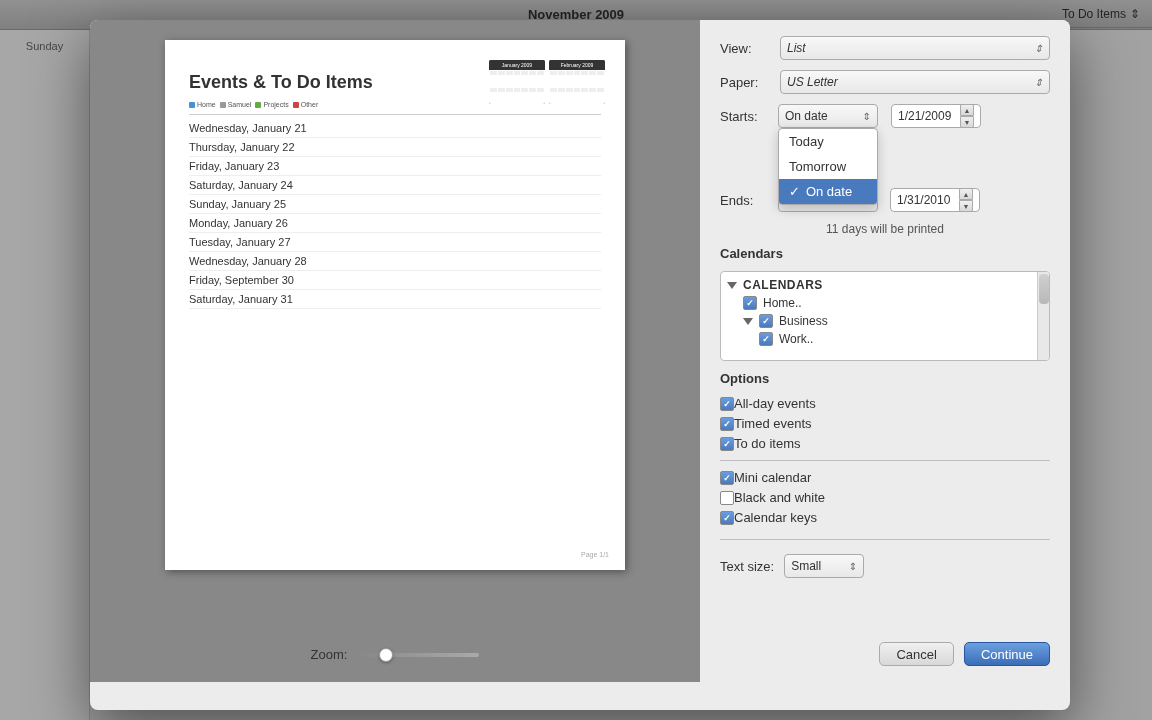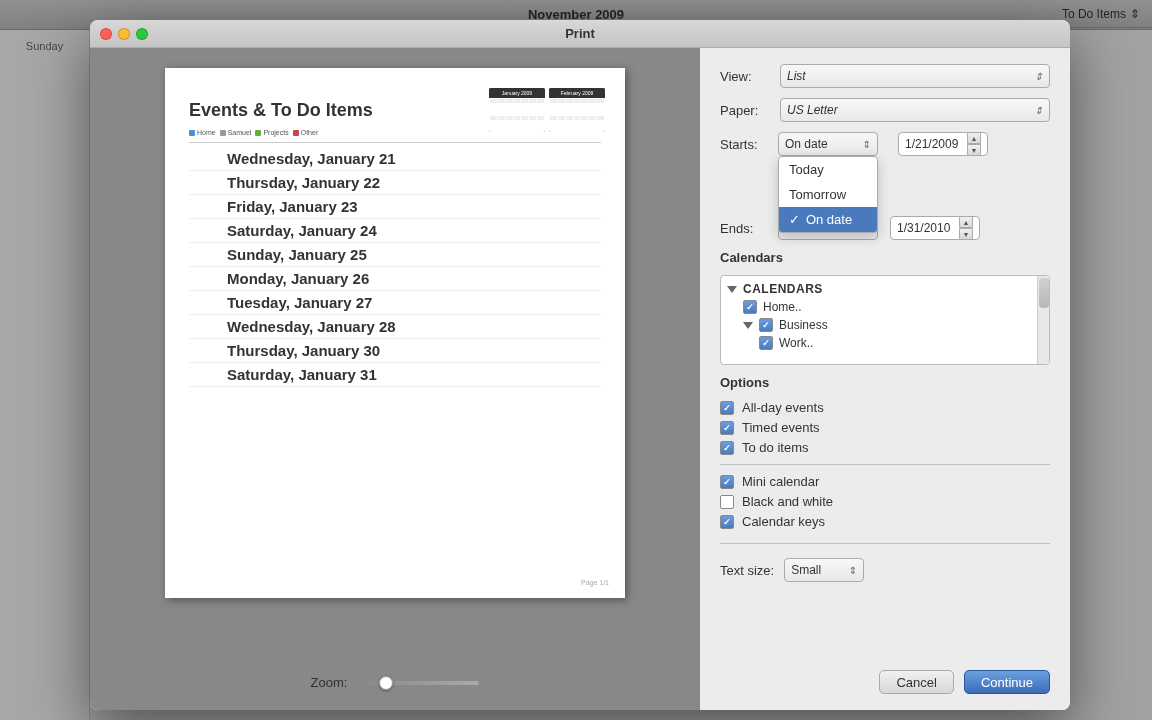--- a/index.html
+++ b/index.html
@@ -217,25 +217,24 @@
     }
 
     .preview-day-row {
       display: flex;
       align-items: flex-start;
       padding: 3px 0;
       border-bottom: 1px solid #eee;
     }
 
     .preview-day-label {
-      font-size: 15px;
-      color: #333;
-      font-weight: 700;
+      font-size: 11px;
+      color: #333;
+      font-weight: 400;
       min-width: 120px;
-      margin-left: 38px;
     }
 
     .preview-page-num {
       position: absolute;
       bottom: 12px;
       right: 16px;
       font-size: 7px;
       color: #aaa;
     }
 
@@ -498,21 +497,21 @@
     
     .options-section {
       display: flex;
       flex-direction: column;
       gap: 5px;
     }
 
     .option-row {
       display: flex;
       align-items: center;
-      gap: 8px;
+      gap: 0;
     }
 
     .option-label {
       font-size: 13px;
       color: #333;
     }
 
     
     .section-divider {
       border: none;
@@ -635,28 +634,20 @@
 
 <div class="top-right-bar">
   <span class="top-right-text">To Do Items</span>
   <span class="top-right-text">⇕</span>
 </div>
 
 <div class="dialog-backdrop"></div>
 
 <div class="print-dialog">
 
-  <div class="title-bar">
-    <div class="window-controls">
-      <div class="window-btn btn-close"></div>
-      <div class="window-btn btn-min"></div>
-      <div class="window-btn btn-max"></div>
-    </div>
-    <span class="title-bar-text">Print</span>
-  </div>
 
   <div class="dialog-body">
 
     <div class="preview-panel">
       <div class="preview-page">
 
         <div class="preview-title">Events &amp; To Do Items</div>
 
         <div class="preview-mini-cals">
           <div class="mini-cal">
@@ -738,21 +729,21 @@
         <div class="preview-day-row">
           <span class="preview-day-label">Monday, January 26</span>
         </div>
         <div class="preview-day-row">
           <span class="preview-day-label">Tuesday, January 27</span>
         </div>
         <div class="preview-day-row">
           <span class="preview-day-label">Wednesday, January 28</span>
         </div>
         <div class="preview-day-row">
-          <span class="preview-day-label">Thursday, January 30</span>
+          <span class="preview-day-label">Friday, September 30</span>
         </div>
         <div class="preview-day-row">
           <span class="preview-day-label">Saturday, January 31</span>
         </div>
 
         <span class="preview-page-num">Page 1/1</span>
       </div>
 
       <div class="zoom-bar">
         <span>Zoom:</span>
@@ -794,21 +785,21 @@
             </div>
             <div class="dropdown-item">
               <span>Tomorrow</span>
             </div>
             <div class="dropdown-item selected">
               <span>✓</span>
               <span>On date</span>
             </div>
           </div>
         </div>
-        <div class="date-input" style="margin-left:12px">
+        <div class="date-input" style="margin-left:5px">
           <span>1/21/2009</span>
           <div class="stepper">
             <div class="stepper-up">▲</div>
             <div class="stepper-down">▼</div>
           </div>
         </div>
       </div>
 
       <div class="date-row" style="margin-top: 50px;">
         <span class="settings-label">Ends:</span>
@@ -818,20 +809,21 @@
         </div>
         <div class="date-input" style="margin-left:4px">
           <span>1/31/2010</span>
           <div class="stepper">
             <div class="stepper-up">▲</div>
             <div class="stepper-down">▼</div>
           </div>
         </div>
       </div>
 
+      <div class="days-text">11 days will be printed</div>
 
       <div class="settings-row">
         <span class="section-title">Calendars</span>
       </div>
 
       <div class="calendars-box">
         <div class="calendars-scroll">
 
           <div class="cal-group">
             <div class="triangle-down"></div>

